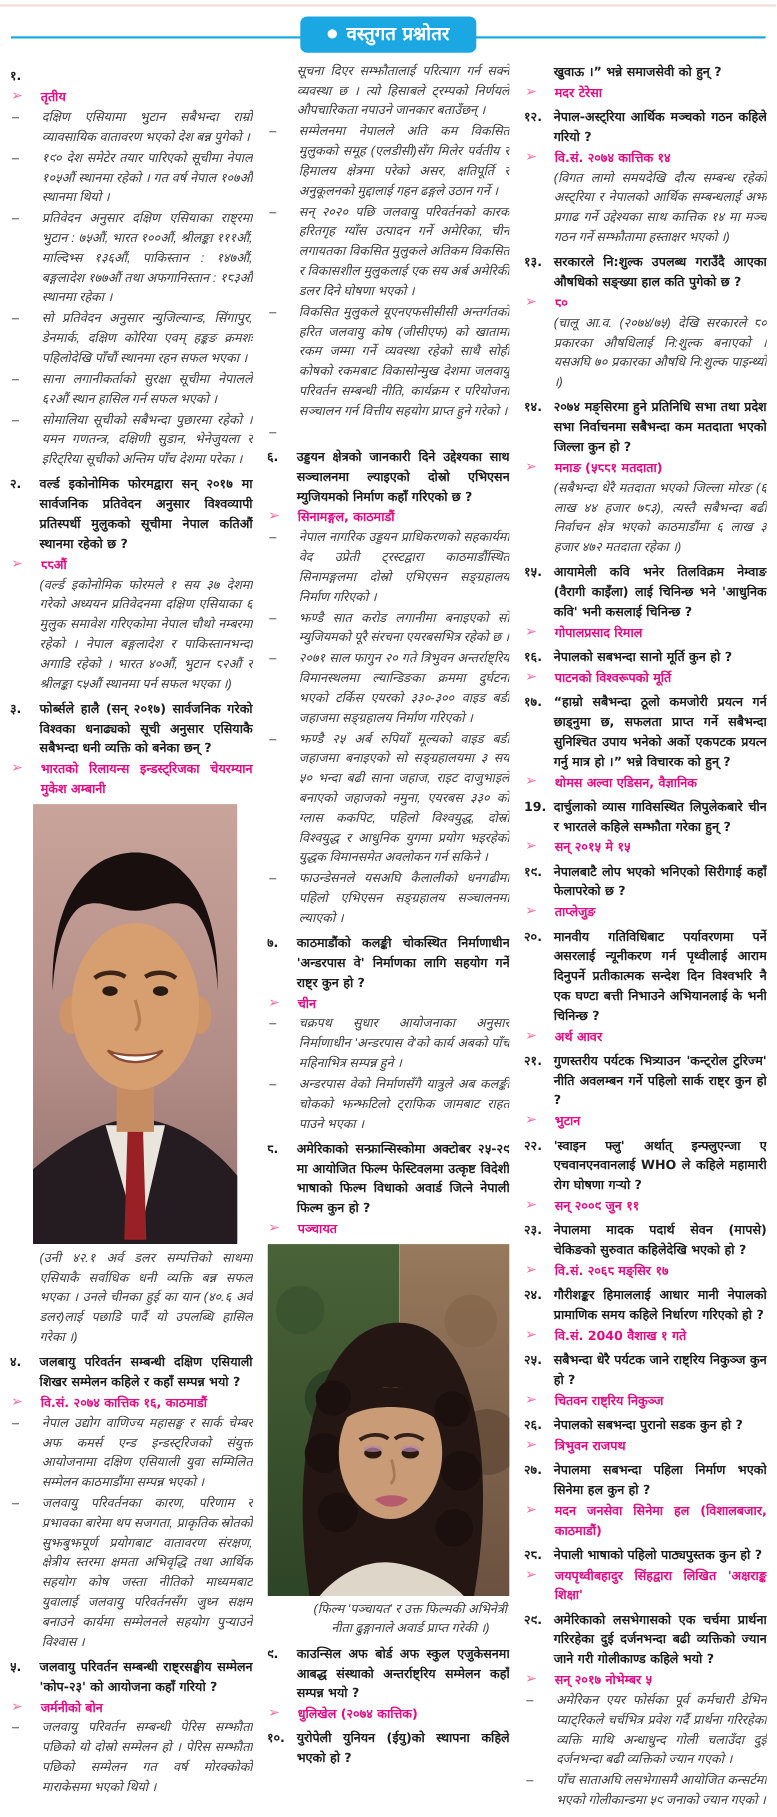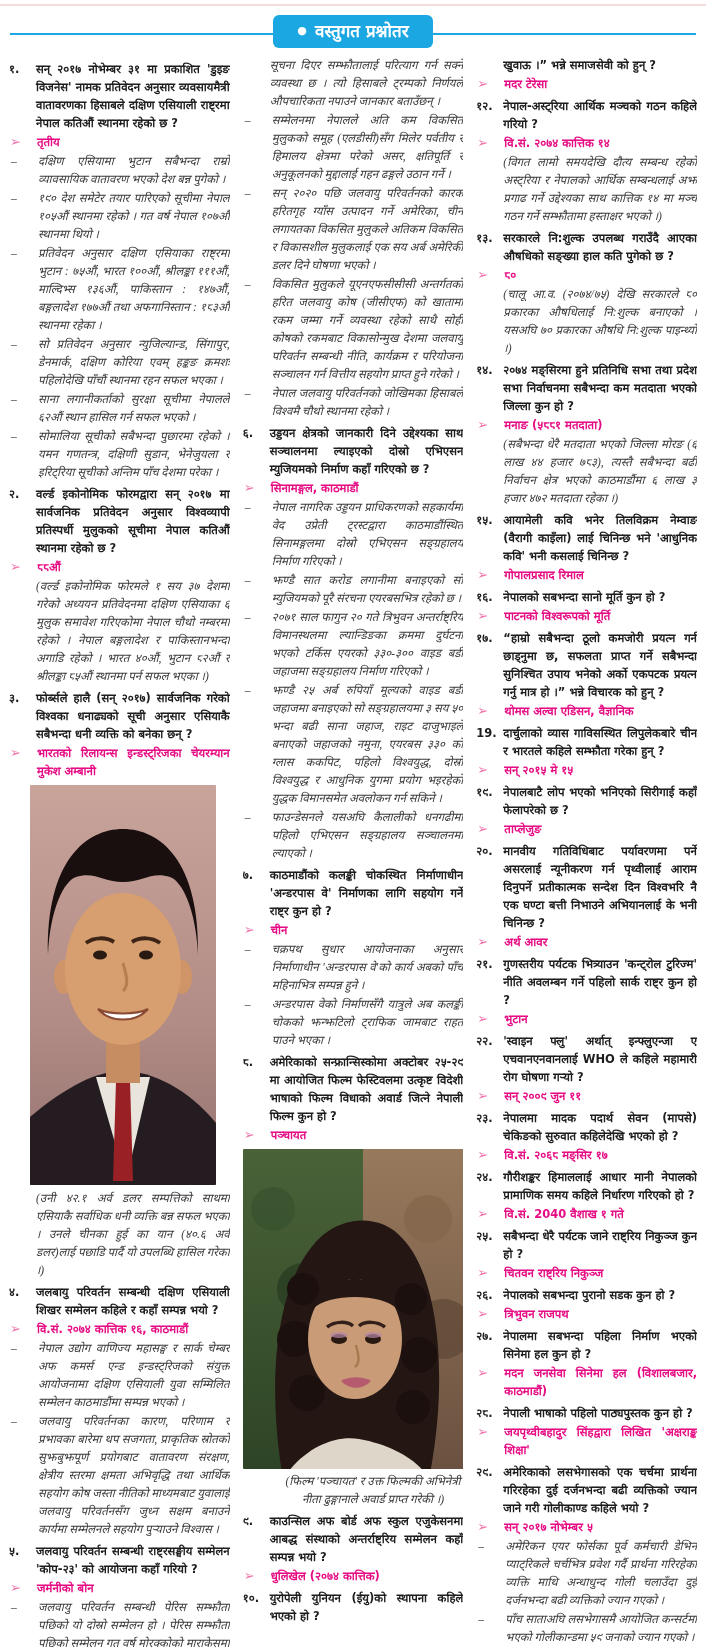--- a/index.html
+++ b/index.html
@@ -14,21 +14,21 @@
   .cols{display:flex;gap:13px;padding:8px 9px 0;}
   .col{flex:1 1 0;min-width:0;overflow:hidden;}
   .row{display:flex;align-items:flex-start;margin:0 0 1px;}
   .num,.arr,.dash{flex:0 0 27px;}
   .txt{flex:1 1 auto;text-align:justify;min-width:0;}
   .q{font-weight:700;color:#1d1d1d;margin-top:4px;}
   .qc{font-weight:700;color:#1d1d1d;}
   .qc .txt{padding-left:27px;}
   .a{color:#e60c84;font-weight:700;}
   .a .arr{color:#f173ab;font-size:13px;padding-left:1px;}
-  .d,.n,.c,.cap{font-style:italic;color:#3a3a3a;font-family:Liberation Serif, serif;}
+  .d,.n,.c,.cap{font-style:italic;color:#3a3a3a;font-family:Liberation Sans, sans-serif;}
   .n .txt,.c .txt{padding-left:27px;}
   .cap .txt{padding-left:40px;text-align:center;}
   .dash{text-align:left;padding-left:2px;font-style:normal;color:#333;}
   .photo{overflow:hidden;border-radius:1px;}
   .photo svg{display:block;width:100%;height:100%;}
   .photo-ambani{width:186px;height:400px;margin:5px 0 4px 21px;}
   .photo-actress{width:222px;height:320px;margin:5px 0 3px 0;}
 </style>
 </head>
 <body>
@@ -37,21 +37,20 @@
   <div class="top-hairline"></div>
   <div class="head-rule"></div>
   <div class="badge">
     <span class="dot">●</span>
     <span>वस्तुगत प्रश्नोतर</span>
   </div>
   <div class="cols" id="cols">
       <div class="col">
         <div class="row q">
           <span class="num">१.</span>
-          <span class="txt">सन् २०१७ नोभेम्बर ३१ मा प्रकाशित 'डुइङ विजनेस' नामक प्रतिवेदन अनुसार व्यवसायमैत्री वातावरणका हिसाबले दक्षिण एसियाली राष्ट्रमा नेपाल कतिऔं स्थानमा रहेको छ ?</span>
         </div>
         <div class="row a">
           <span class="arr">➢</span>
           <span class="txt">तृतीय</span>
         </div>
         <div class="row d">
           <span class="dash">–</span>
           <span class="txt">दक्षिण एसियामा भुटान सबैभन्दा राम्रो व्यावसायिक वातावरण भएको देश बन्न पुगेको ।</span>
         </div>
         <div class="row d">
@@ -162,21 +161,20 @@
         <div class="row d">
           <span class="dash">–</span>
           <span class="txt">सन् २०२० पछि जलवायु परिवर्तनको कारक हरितगृह ग्याँस उत्पादन गर्ने अमेरिका, चीन लगायतका विकसित मुलुकले अतिकम विकसित र विकासशील मुलुकलाई एक सय अर्ब अमेरिकी डलर दिने घोषणा भएको ।</span>
         </div>
         <div class="row d">
           <span class="dash">–</span>
           <span class="txt">विकसित मुलुकले यूएनएफसीसीसी अन्तर्गतको हरित जलवायु कोष (जीसीएफ) को खातामा रकम जम्मा गर्ने व्यवस्था रहेको साथै सोही कोषको रकमबाट विकासोन्मुख देशमा जलवायु परिवर्तन सम्बन्धी नीति, कार्यक्रम र परियोजना सञ्चालन गर्न वित्तीय सहयोग प्राप्त हुने गरेको ।</span>
         </div>
         <div class="row d">
           <span class="dash">–</span>
-          <span class="txt">नेपाल जलवायु परिवर्तनको जोखिमका हिसाबले विश्वमै चौथो स्थानमा रहेको ।</span>
         </div>
         <div class="row q">
           <span class="num">६.</span>
           <span class="txt">उड्डयन क्षेत्रको जानकारी दिने उद्देश्यका साथ सञ्चालनमा ल्याइएको दोस्रो एभिएसन म्युजियमको निर्माण कहाँ गरिएको छ ?</span>
         </div>
         <div class="row a">
           <span class="arr">➢</span>
           <span class="txt">सिनामङ्गल, काठमाडौं</span>
         </div>
         <div class="row d">

